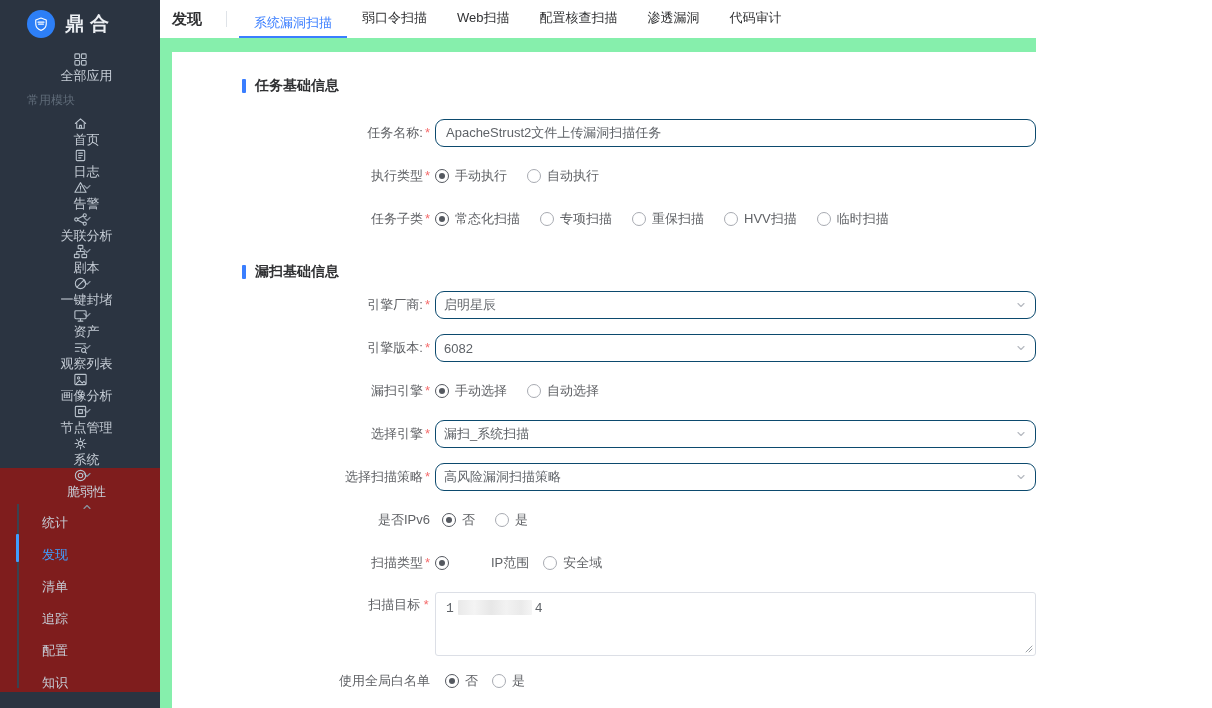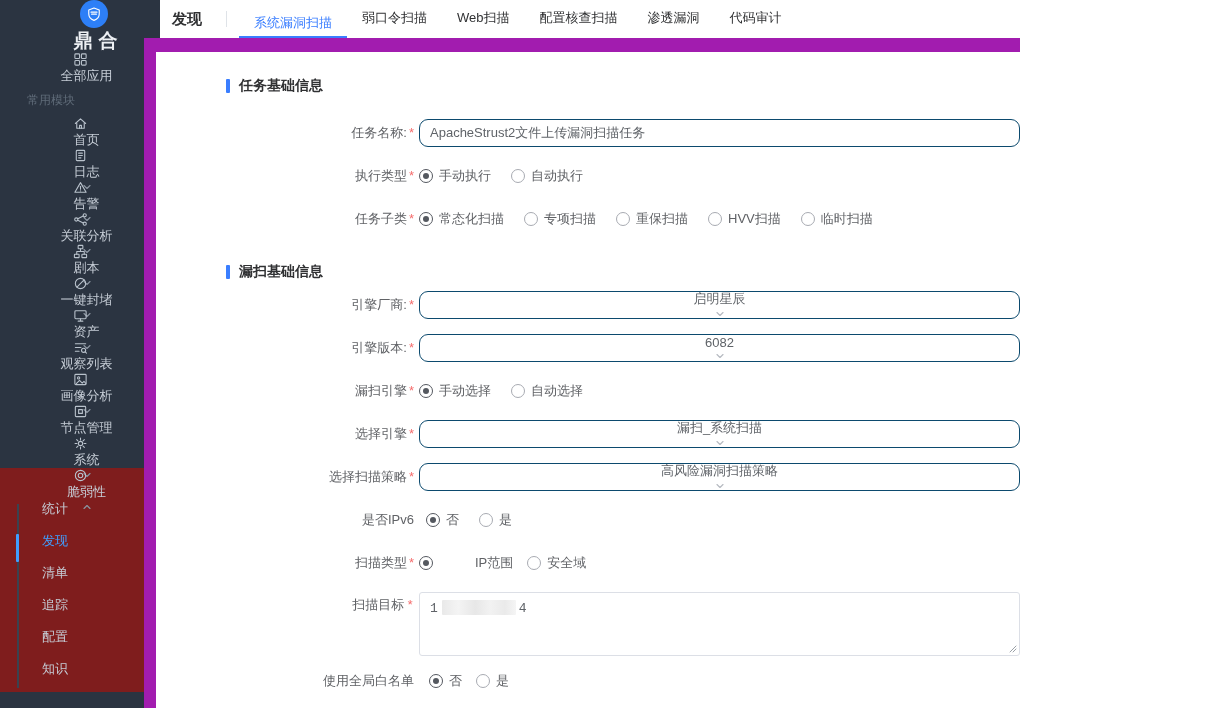--- a/index.html
+++ b/index.html
@@ -3,79 +3,79 @@
 <meta charset="utf-8">
 <style>
   * { margin:0; padding:0; box-sizing:border-box; }
   html,body { width:1212px; height:708px; overflow:hidden; background:#fff;
     font-family:"Liberation Sans","DejaVu Sans",sans-serif; }
   .app { position:relative; width:1212px; height:708px; }
 
   
   .sidebar { position:absolute; left:0; top:0; width:160px; height:708px;
     background:#2b3441; color:#c6cdd6; }
-  .logo-row { height:48px; display:flex; align-items:center; padding-left:27px;flex-direction:column; }
+  .logo-row { height:48px; display:flex; align-items:center; padding-left:27px; }
   .logo-circle { width:28px; height:28px; border-radius:50%; background:#2d7ff7;
     display:flex; align-items:center; justify-content:center; flex:0 0 auto; }
   .brand { margin-left:10px; color:#eceff3; font-size:19px; letter-spacing:6px;
     font-family:"DejaVu Serif","Liberation Serif",serif; font-weight:bold; }
   .nav { margin-top:4px; }
   .nav-item { height:32px; display:flex; align-items:center;
     padding:0 14px 0 27px; font-size:13px; color:#c6cdd6; cursor:pointer;flex-direction:column; }
   .nav-item .nicon { width:15px; height:15px; margin-right:13px; color:#b9c2cc; flex:0 0 auto; }
   .nav-item .nicon svg { width:15px; height:15px; display:block; }
   .nav-item .nlabel { flex:1 1 auto; white-space:nowrap; }
   .nav-item .chev { width:12px; height:12px; color:#8b95a1; flex:0 0 auto; }
   .nav-item .chev svg { width:12px; height:12px; display:block; }
   .nav-section-label { height:32px; line-height:32px; padding-left:27px;
     font-size:12px; color:#5f6b78; }
   .nav-group { background:#7f1d1d; padding-bottom:0; }
   .submenu { position:relative; }
   .submenu .guide { position:absolute; left:17px; top:4px; bottom:4px; width:2px; background:#3a4350; }
-  .sub-item { height:32px; display:flex; align-items:flex-start; padding-left:42px;
+  .sub-item { height:32px; display:flex; align-items:flex-end; padding-left:42px;
     font-size:13px; color:#c6cdd6; cursor:pointer; position:relative; }
   .sub-item.active { color:#409eff; }
   .sub-item.active .active-bar { position:absolute; left:16px; top:2px; width:3px;
     height:28px; background:#409eff; border-radius:1px; }
   svg.line-ic { fill:none; stroke:currentColor; stroke-width:1.15;
     stroke-linecap:round; stroke-linejoin:round; }
 
   
   .topbar { position:absolute; left:160px; top:0; width:1052px; height:38px;
     background:#fff; display:flex; align-items:stretch; }
   .page-title { font-size:15px; font-weight:bold; color:#303133;
     display:flex; align-items:center; margin-left:12px; }
   .tb-divider { width:1px; height:16px; background:#dfe3e8; align-self:center; margin:0 12px 0 24px; }
   .tabs { display:flex; align-items:stretch; }
   .tab { display:flex; align-items:center; padding:0 15px; font-size:13px;
     color:#303133; cursor:pointer; border-bottom:2px solid transparent; }
   .tab.active { color:#3a7eff; border-bottom-color:#3a7eff;margin-top:10px; }
 
   
-  .main { position:absolute; left:144px; top:38px; width:876px; height:670px;
-    background:#a21caf; }
+  .main { position:absolute; left:160px; top:38px; width:876px; height:670px;
+    background:#86efac; }
   .card { position:absolute; left:12px; top:14px; right:0; bottom:0;
     background:#fff; overflow:hidden; }
   .section-header { display:flex; align-items:center; margin-left:70px; }
   .section-header .bar { width:4px; height:14px; background:#3a7eff; border-radius:1px; margin-right:9px; }
   .section-header .stitle { font-size:14px; font-weight:bold; color:#303133; }
   .sec1 { padding-top:25px; margin-bottom:24px; }
   .sec2 { margin-top:30px; margin-bottom:10px; }
 
   .form-row { display:flex; align-items:center; min-height:28px; margin-bottom:15px; }
   .form-row.top-align { align-items:flex-start;font-family:Liberation Mono, monospace; }
   .flabel { width:258px; flex:0 0 auto; text-align:right; font-size:13px;
     color:#606266; padding-right:0; line-height:28px; white-space:nowrap; }
   .req { color:#f56c6c; margin-left:2px; }
   .ctrl { margin-left:5px; }
   .text-input, .select { width:755px; height:28px; border:1px solid #0c4a6e;
     border-radius:9px; background:#fff; font-size:13px; color:#5f6368; }
   .text-input { padding:0 10px; outline:none; font-family:inherit; }
-  .select { display:flex; align-items:center; justify-content:center;
-    padding:0 8px 0 8px; cursor:pointer;flex-direction:column; }
+  .select { display:flex; align-items:center; justify-content:space-between;
+    padding:0 8px 0 8px; cursor:pointer; }
   .select .chev-d { width:12px; height:12px; color:#b6bac1; }
   .select .chev-d svg { width:12px; height:12px; display:block; }
 
   .radio-group { display:flex; align-items:center; margin-left:5px; height:28px; }
   .opt { display:flex; align-items:center; margin-right:20px; cursor:pointer; }
   .radio { width:14px; height:14px; border-radius:50%; border:1px solid #a8abb2;
     background:#fff; position:relative; flex:0 0 auto; }
   .radio.checked { border-color:#54585f; }
   .radio.checked::after { content:""; position:absolute; left:3px; top:3px;
     width:6px; height:6px; border-radius:50%; background:#54585f; }

